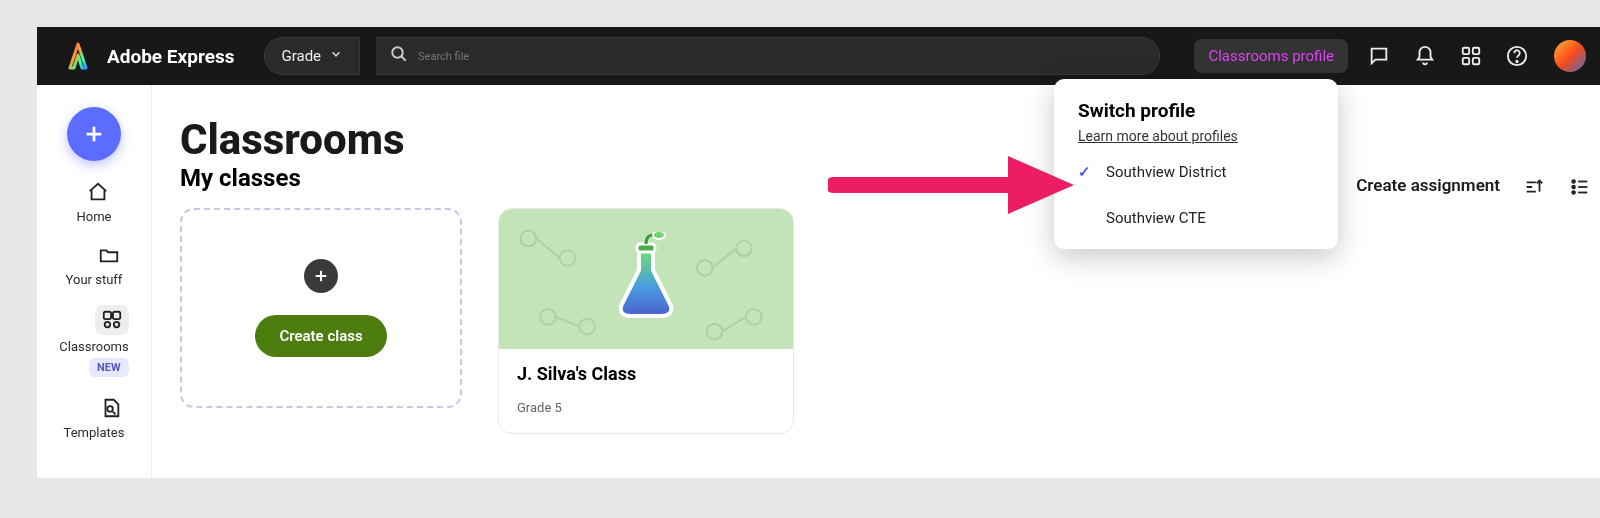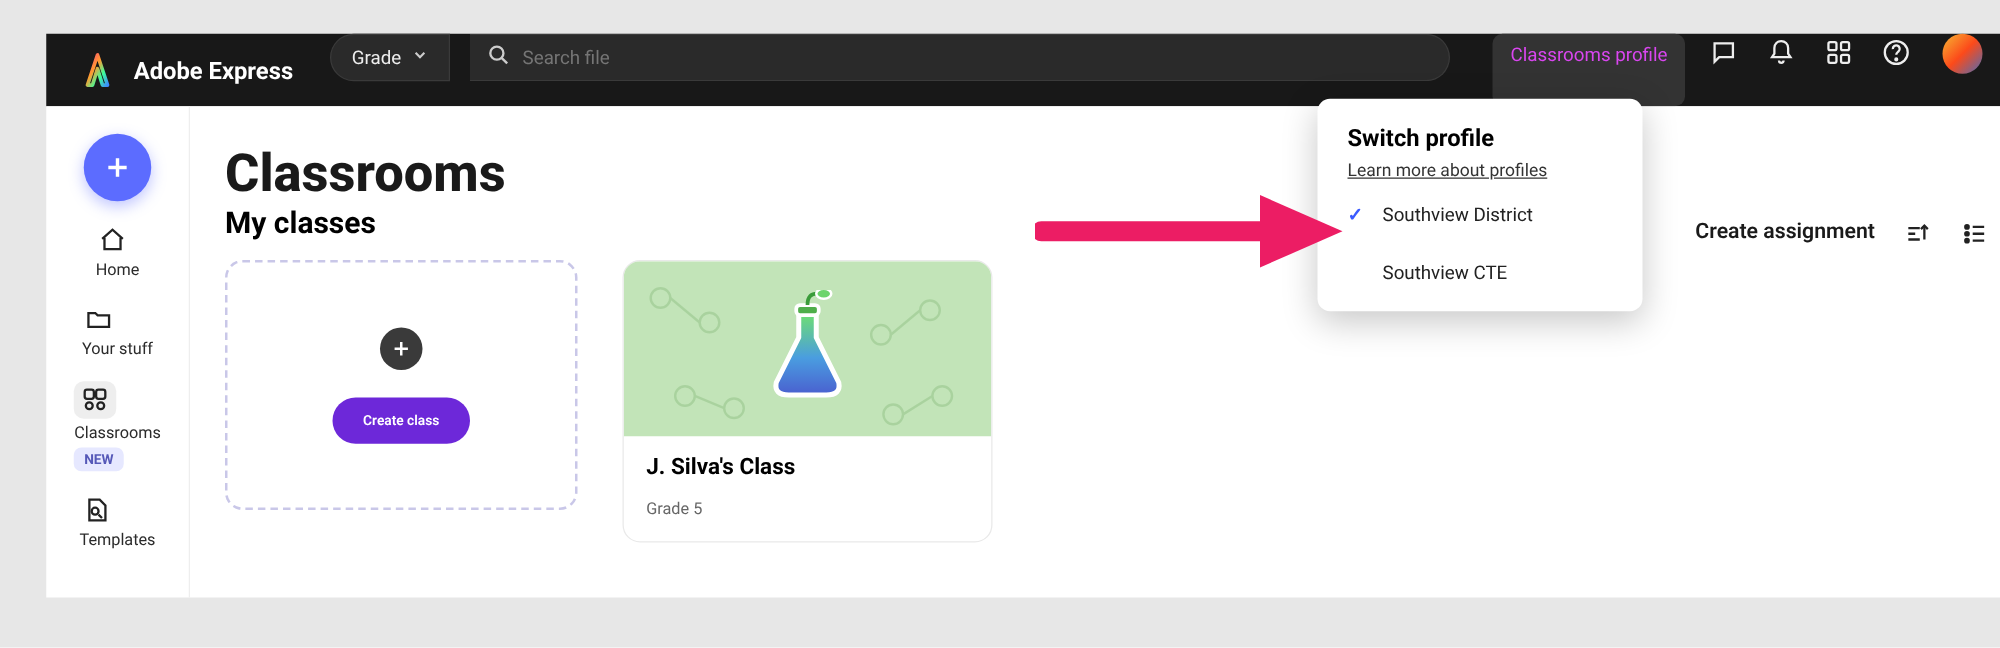--- a/index.html
+++ b/index.html
@@ -1,71 +1,71 @@
 <!DOCTYPE html>
 <html><head>
 <meta charset="utf-8">
 <style>
   * { margin: 0; padding: 0; box-sizing: border-box; font-family: -apple-system, BlinkMacSystemFont, "Segoe UI", Roboto, Helvetica, Arial, sans-serif; }
   body { background: #e7e7e7; width: 1600px; height: 518px; overflow: hidden; position: relative; }
 
   
   .topbar {
     position: absolute; top: 27px; left: 37px; right: 0;
-    height: 58px; background: #181818; display: flex; 
+    height: 58px; background: #181818; display: flex; align-items: center;
     padding: 0 14px; gap: 16px;
   }
   .logo-wrap { display: flex; align-items: center; gap: 12px; padding-left: 10px; }
   .logo-icon { width: 34px; height: 34px; display: flex; align-items: center; justify-content: center; }
   .brand { color: #fff; font-weight: 700; font-size: 19px; }
 
   .files-dd { display: flex; align-items: center; gap: 8px; background: #2a2a2a; border: 1px solid #3a3a3a; border-radius: 20px 0 0 20px; padding: 8px 16px; height: 38px; margin-left: 14px; cursor: pointer; }
   .files-dd span { color: #eee; font-size: 15px; }
   .search-wrap { flex: 1; display: flex; align-items: center; background: #2a2a2a; border: 1px solid #3a3a3a; border-left: none; border-radius: 0 20px 20px 0; height: 38px; padding: 0 14px; gap: 10px; }
-  .search-wrap input { background: transparent; border: none; outline: none; color: #ccc; font-size: 15px; flex: 1; }
+  .search-wrap input { background: transparent; border: none; outline: none; color: #ccc; font-size: 11px; flex: 1; }
 
   .profile-btn { background: #333; color: #d946ef; border-radius: 8px; padding: 8px 14px; font-size: 15px; cursor: pointer; margin-left: 18px; }
   .icon-btn { width: 30px; height: 30px; display: flex; align-items: center; justify-content: center; cursor: pointer; color: #eee; }
   .avatar { width: 32px; height: 32px; border-radius: 50%; background: linear-gradient(135deg,#f7b733,#fc4a1a,#4b6cb7); margin-left: 6px; }
 
   
   .workspace { position: absolute; top: 85px; left: 37px; right: 0; bottom: 40px; background: #fff; display: flex; }
 
   
   .sidebar { width: 115px; border-right: 1px solid #eee; display: flex; flex-direction: column; align-items: center; padding-top: 22px; gap: 18px; }
   .plus-fab { width: 54px; height: 54px; border-radius: 50%; background: #5c6cff; display: flex; align-items: center; justify-content: center; color: #fff; font-size: 28px; cursor: pointer; box-shadow: 0 4px 12px rgba(92,108,255,0.4); }
-  .nav-item { display: flex; flex-direction: column; align-items: flex-start; gap: 4px; cursor: pointer; font-size: 13px; color: #2b2b2b; }
+  .nav-item { display: flex; flex-direction: column; align-items: flex-end; gap: 4px; cursor: pointer; font-size: 13px; color: #2b2b2b; }
   .nav-item .nicon { width: 26px; height: 26px; display: flex; align-items: center; justify-content: center; }
   .nav-item.active .nicon { background: #eee; border-radius: 8px; padding: 2px 4px; width: 34px; height: 30px; }
   .new-badge { background: #e6e8ff; color: #5558b8; font-size: 11px; font-weight: 700; padding: 3px 8px; border-radius: 6px; }
 
   
   .content { flex: 1; padding: 30px 24px 0 28px; position: relative; overflow: hidden; }
   .page-title { font-size: 42px; font-weight: 800; color: #1a1a1a; }
 
   .create-assign-row { position: absolute; top: 90px; right: 0; display: flex; align-items: flex-start; gap: 22px; padding-right: 8px; }
   .create-assign { font-size: 17px; font-weight: 600; color: #1a1a1a; cursor: pointer; }
   .util-icon { width: 24px; height: 24px; display: flex; align-items: center; justify-content: center; cursor: pointer; color: #222; }
 
   .section-title { font-size: 24px; font-weight: 700; margin-bottom: 16px; }
 
   .cards { display: flex; gap: 36px; }
   .card-create { width: 282px; height: 200px; border: 2px dashed #c9c7e8; border-radius: 14px; display: flex; flex-direction: column; align-items: center; justify-content: center; gap: 22px; }
   .mini-plus { width: 34px; height: 34px; border-radius: 50%; background: #3a3a3a; color: #fff; display: flex; align-items: center; justify-content: center; font-size: 20px; cursor: pointer; }
-  .create-class-btn { background: #6d28d9; color: #fff; border-radius: 22px; padding: 12px 24px; font-size: 11px; font-weight: 600; cursor: pointer; border: none; }
+  .create-class-btn { background: #4d7c0f; color: #fff; border-radius: 22px; padding: 12px 24px; font-size: 15px; font-weight: 600; cursor: pointer; border: none; }
 
   .card-class { width: 296px; border: 1px solid #e9e9e9; border-radius: 14px; overflow: hidden; cursor: pointer; }
   .card-hero { height: 140px; background: #c2e4b8; display: flex; align-items: center; justify-content: center; position: relative; }
   .molecule-bg { position: absolute; inset: 0; opacity: 0.35; }
   .card-body { padding: 14px 18px 18px; }
   .card-title { font-size: 18px; font-weight: 700; }
   .card-sub { font-size: 13px; color: #666; margin-top: 16px; }
 
   
-  .dropdown { position: absolute; top: 79px; left: 1054px; width: 260px; background: #fff; border-radius: 10px; box-shadow: 0 8px 28px rgba(0,0,0,0.22); padding: 20px 0 12px; z-index: 50; }
+  .dropdown { position: absolute; top: 79px; left: 1054px; width: 284px; background: #fff; border-radius: 10px; box-shadow: 0 8px 28px rgba(0,0,0,0.22); padding: 20px 0 12px; z-index: 50; }
   .dropdown h3 { font-size: 19px; font-weight: 700; padding: 0 24px 4px; }
   .dropdown .learn { font-size: 14px; text-decoration: underline; color: #333; padding: 0 24px; display: inline-block; cursor: pointer; }
   .profile-item { display: flex; align-items: center; gap: 10px; padding: 10px 24px; font-size: 15px; color: #222; cursor: pointer; margin-top: 8px; }
   .profile-item .check { width: 18px; color: #3b5bff; font-weight: 700; }
 
   
   .arrow { position: absolute; top: 150px; left: 828px; z-index: 60; pointer-events: none; }
 
 </style>
 </head>

